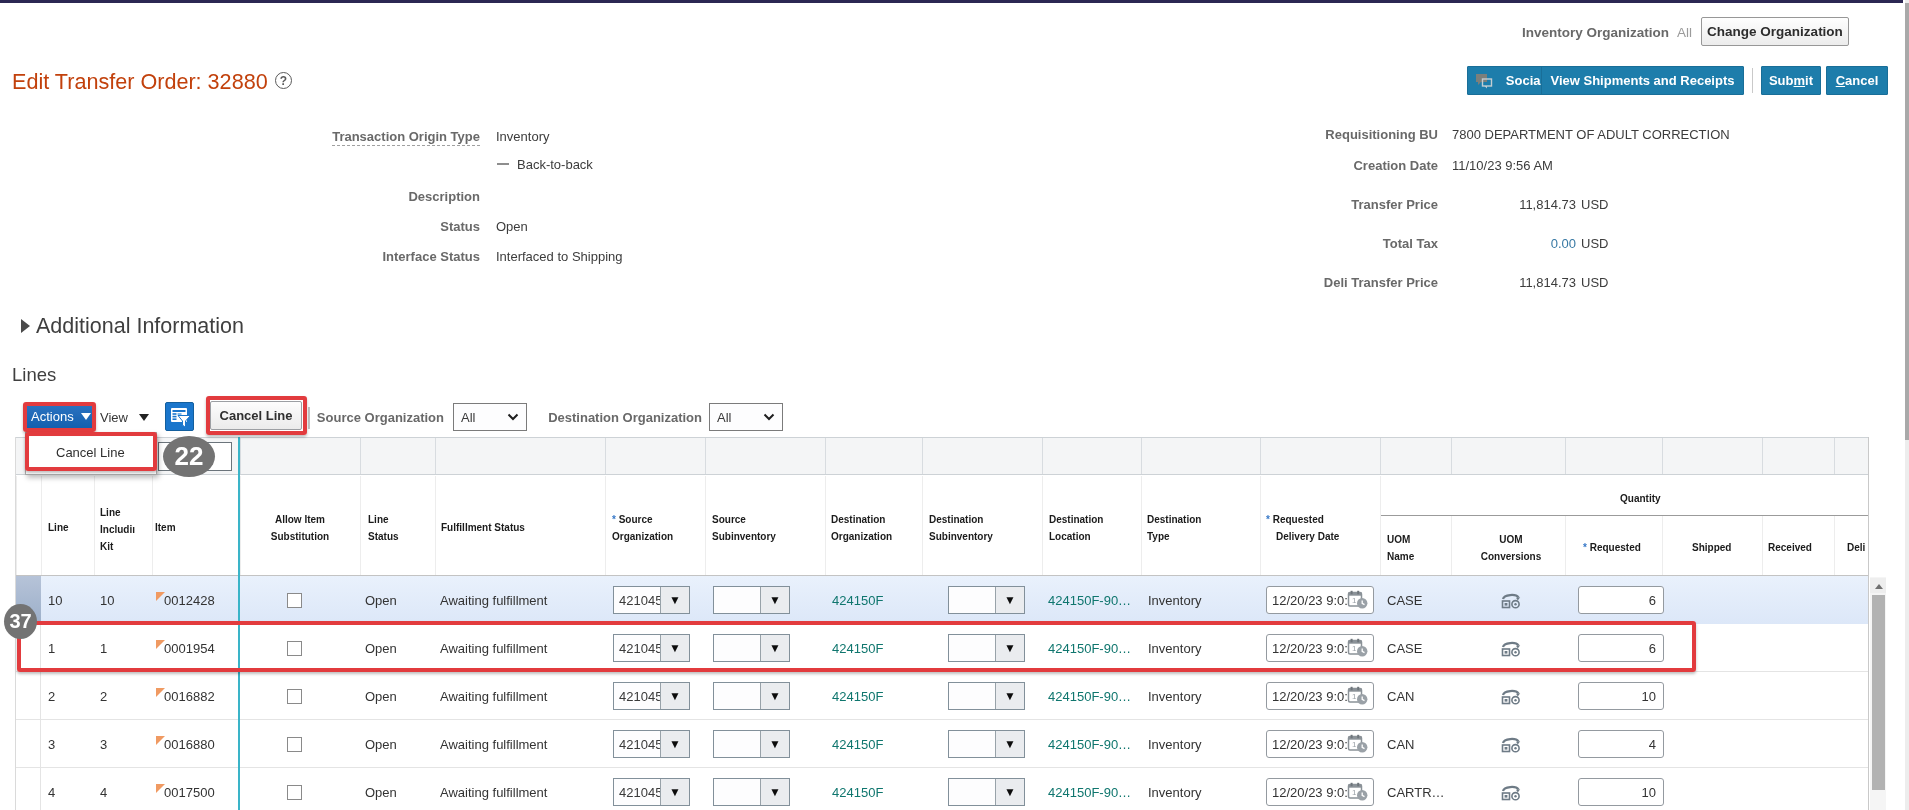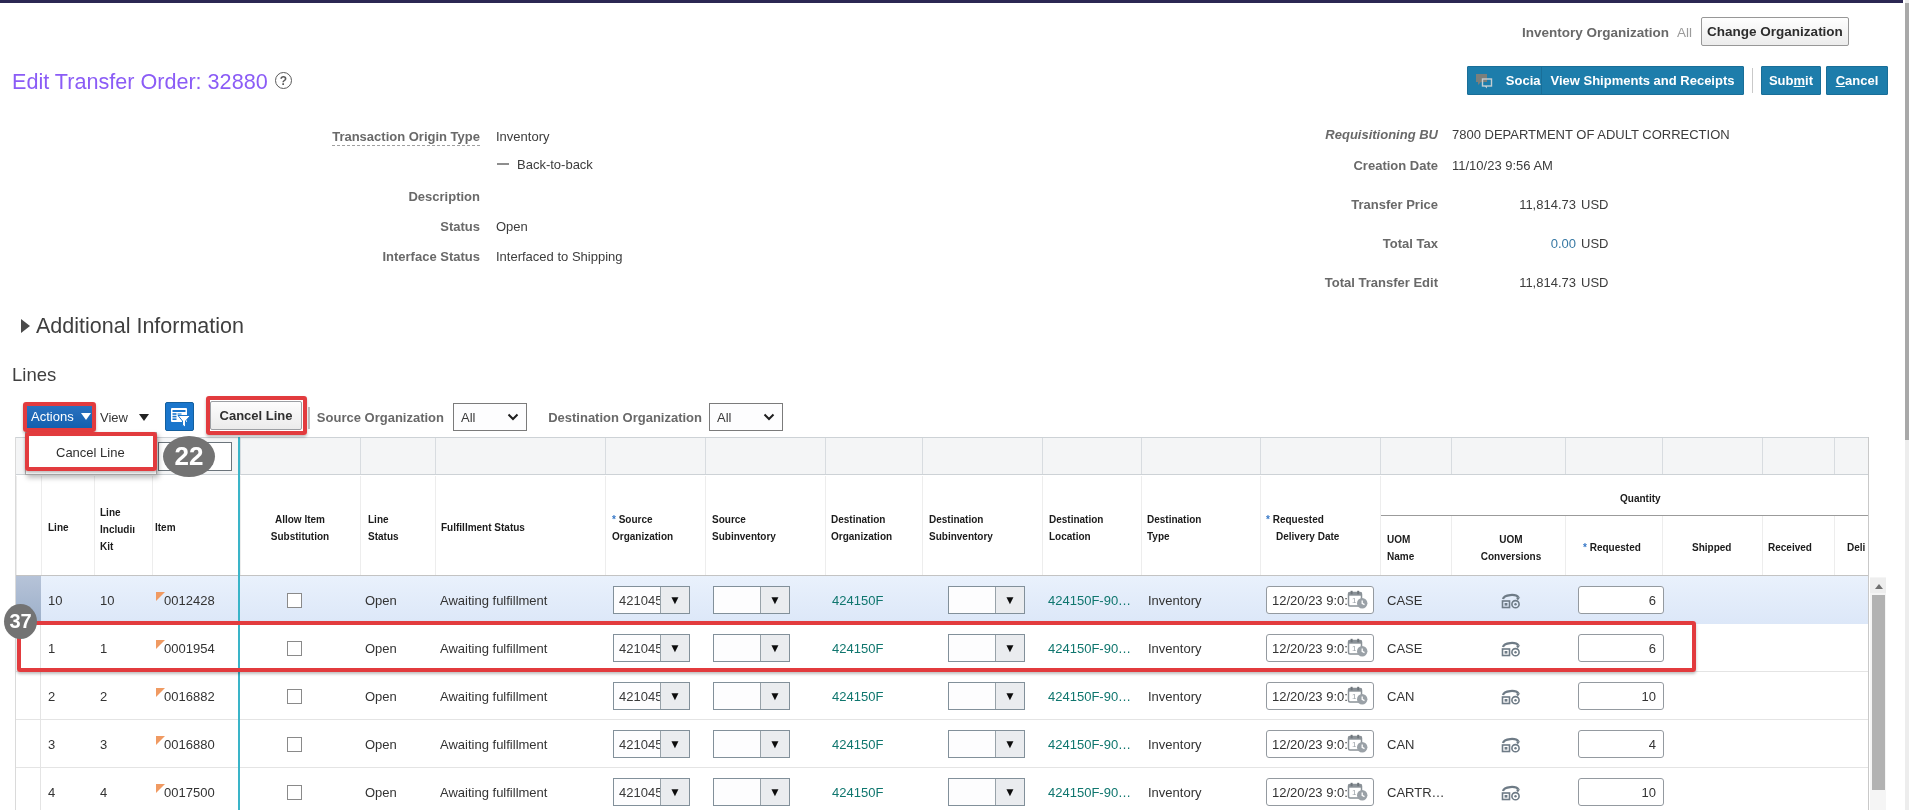--- a/index.html
+++ b/index.html
@@ -17,52 +17,52 @@
 .redbox{position:absolute;border:4px solid #e23b3e;border-radius:3px;box-shadow:0 2px 3px rgba(0,0,0,0.25);}
 .badge{position:absolute;background:#737373;color:#fff;font-weight:bold;text-align:center;border-radius:50%;}
 .cb{position:absolute;width:15px;height:15px;background:#fff;border:1px solid #8a8a8a;}
 </style></head>
 <body>
 <div class="a" style="left:0;top:0;width:1903px;height:3px;background:#2b2753;"></div>
 
 <div class="lbl" style="left:1380px;top:25px;width:289px;font-size:13.5px;">Inventory Organization</div>
 <div class="a" style="left:1677px;top:25px;color:#9b9b9b;font-size:13.5px;">All</div>
 <div class="a" style="left:1701px;top:17px;width:148px;height:29px;background:linear-gradient(#fefefe,#ececec);border:1px solid #979797;border-radius:2px;color:#2d2d2d;font-weight:bold;font-size:13.5px;text-align:center;line-height:27px;">Change Organization</div>
-<div class="a" style="left:12px;top:69px;color:#8b5cf6;font-size:21.6px;">Edit Transfer Order: 32880</div>
+<div class="a" style="left:12px;top:69px;color:#c2410c;font-size:21.6px;">Edit Transfer Order: 32880</div>
 <div class="a" style="left:275px;top:72px;width:17px;height:17px;border:1.5px solid #5a5a5a;border-radius:50%;color:#5a5a5a;font-size:12px;font-weight:bold;text-align:center;line-height:16px;">?</div>
 <div class="bluebtn" style="left:1467px;top:66px;width:86px;height:29px;line-height:27px;padding-left:30px;text-align:center;">Social
 <svg class="a" style="left:7px;top:6px;" width="21" height="18" viewBox="0 0 21 18">
 <path d="M1 1 h11 v8 h-6 l-3 3 v-3 h-2 z" fill="#8d7f72" opacity="0.85"></path>
 <rect x="7.5" y="6" width="9" height="7" fill="none" stroke="#c4cdd2" stroke-width="1.4"></rect>
 <path d="M9.5 13 l2.5 2.5 v-2.5 z" fill="#c4cdd2"></path>
     </svg></div>
 <div class="bluebtn" style="left:1541px;top:66px;width:203px;height:29px;line-height:27px;">View Shipments and Receipts</div>
 <div class="a" style="left:1752px;top:68px;width:1px;height:25px;background:#c9c9c9;"></div>
 <div class="bluebtn" style="left:1761px;top:66px;width:60px;height:29px;line-height:27px;">Sub<span style="text-decoration:underline">m</span>it</div>
 <div class="bluebtn" style="left:1826px;top:66px;width:62px;height:29px;line-height:27px;"><span style="text-decoration:underline">C</span>ancel</div>
 <div class="lbl" style="left:180px;top:128.5px;width:300px;"><span style="border-bottom:1px dashed #a0a0a0;padding-bottom:1px;">Transaction Origin Type</span></div>
 <div class="val" style="left:496px;top:128.5px;">Inventory</div>
 <div class="a" style="left:497px;top:162.5px;width:12px;height:2px;background:#8e8e8e;"></div>
 <div class="val" style="left:517px;top:156.5px;">Back-to-back</div>
 <div class="lbl" style="left:180px;top:188.5px;width:300px;">Description</div>
 <div class="lbl" style="left:180px;top:218.5px;width:300px;">Status</div>
 <div class="val" style="left:496px;top:218.5px;">Open</div>
 <div class="lbl" style="left:180px;top:248.5px;width:300px;">Interface Status</div>
 <div class="val" style="left:496px;top:248.5px;">Interfaced to Shipping</div>
-<div class="lbl" style="left:1138px;top:127px;width:300px;font-style:italic;">Requisitioning BU</div>
+<div class="lbl" style="left:1138px;top:127px;width:300px;">Requisitioning BU</div>
 <div class="val" style="left:1452px;top:127px;">7800 DEPARTMENT OF ADULT CORRECTION</div>
 <div class="lbl" style="left:1138px;top:158px;width:300px;">Creation Date</div>
 <div class="val" style="left:1452px;top:158px;">11/10/23 9:56 AM</div>
 <div class="lbl" style="left:1138px;top:197px;width:300px;">Transfer Price</div>
 <div class="val" style="left:1400px;top:197px;width:176px;text-align:right;">11,814.73</div>
 <div class="val" style="left:1581px;top:197px;">USD</div>
 <div class="lbl" style="left:1138px;top:236px;width:300px;">Total Tax</div>
 <div class="val" style="left:1400px;top:236px;width:176px;text-align:right;color:#3879a4;">0.00</div>
 <div class="val" style="left:1581px;top:236px;">USD</div>
-<div class="lbl" style="left:1138px;top:275px;width:300px;">Total Transfer Edit</div>
+<div class="lbl" style="left:1138px;top:275px;width:300px;">Deli Transfer Price</div>
 <div class="val" style="left:1400px;top:275px;width:176px;text-align:right;">11,814.73</div>
 <div class="val" style="left:1581px;top:275px;">USD</div>
 <div class="a" style="left:21px;top:319px;width:0;height:0;border-left:9px solid #4a4a4a;border-top:7px solid transparent;border-bottom:7px solid transparent;"></div>
 <div class="a" style="left:36px;top:314px;color:#3f3f3f;font-size:21.5px;">Additional Information</div>
 <div class="a" style="left:12px;top:364px;color:#3f3f3f;font-size:18.5px;">Lines</div>
 <div class="a" style="left:26px;top:404px;width:67px;height:26px;background:linear-gradient(#2a72c0,#135fae);border:1px solid #10529b;border-radius:2px;color:#fff;font-size:13px;line-height:24px;padding-left:4px;white-space:nowrap;">Actions <span style="display:inline-block;width:0;height:0;border-left:5px solid transparent;border-right:5px solid transparent;border-top:7px solid #fff;margin-left:4px;vertical-align:1px;"></span></div>
 <div class="a" style="left:100px;top:410px;color:#363636;font-size:13px;">View <span style="display:inline-block;width:0;height:0;border-left:5px solid transparent;border-right:5px solid transparent;border-top:7px solid #222;margin-left:7px;vertical-align:1px;"></span></div>
 <div class="a" style="left:165px;top:402px;width:29px;height:29px;background:#1a76cc;border:1px solid #135f9e;border-radius:2px;">
 <svg class="a" style="left:4px;top:4px;" width="21" height="21" viewBox="0 0 21 21">
 <rect x="1" y="1" width="16" height="14" fill="#fff" rx="1"></rect>

